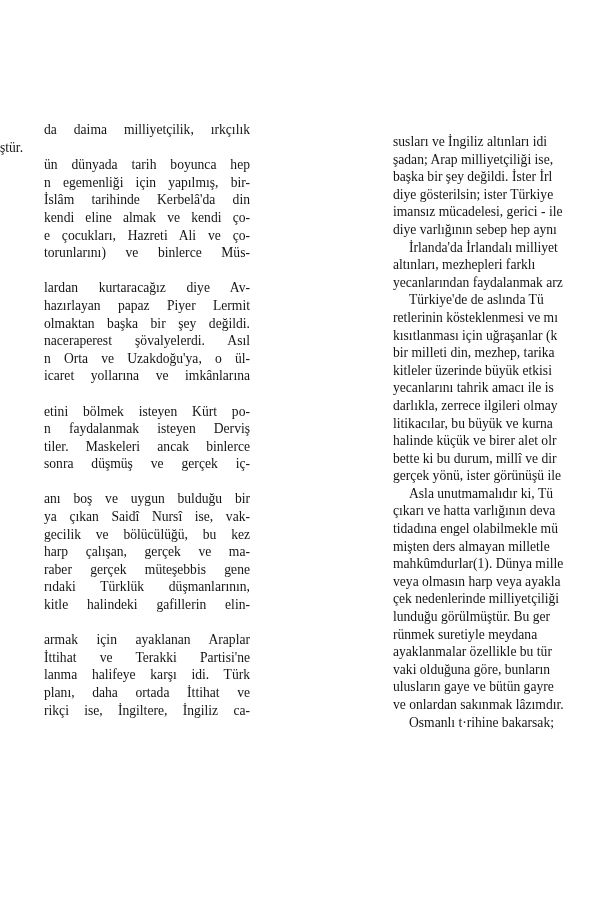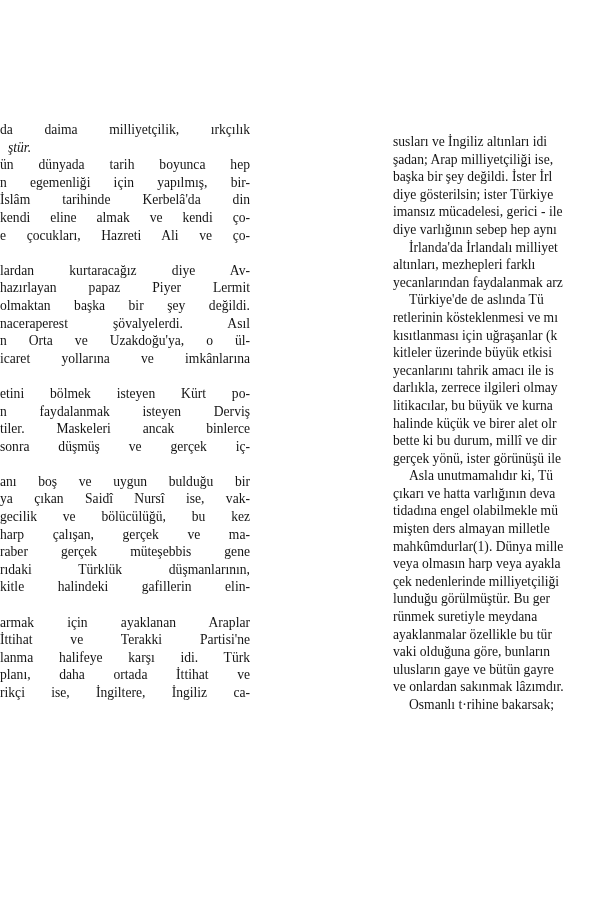--- a/index.html
+++ b/index.html
@@ -11,40 +11,41 @@
     font-size: 13.6px;
     color: #141414;
     line-height: 17.6px;
     white-space: nowrap;
   }
   .left-page { left: 0; width: 250px; overflow: hidden; }
   .right-page { left: 393px; width: 207px; overflow: hidden; }
   .line { height: 17.6px; display: block; }
   .justify { text-align: justify; text-align-last: justify; }
   .left-page .line { text-align: right; }
-  .left-page .line.justify { text-align: justify; text-align-last: justify; }
+  .left-page .line.justify { text-align: justify; text-align-last: justify; padding-left: 44px; }
   .indent { padding-left: 16px; }
   .gap { height: 17.6px; }
   .speck {
     position: absolute; left: 231px; top: 567px;
     width: 2px; height: 2px; background: #888; border-radius: 50%;
   }
 </style>
 </head>
 <body>
 
 <div class="page left-page" style="top:121px;">
   <div id="left-lines">
       <span class="line justify">da daima milliyetçilik, ırkçılık</span>
-      <span class="line" style="text-align: left; padding-left: 8px; font-style: italic;">ştür.</span>
+      <span class="line" style="text-align: left; padding-left: 0px;">ştür.</span>
       <span class="line justify">ün dünyada tarih boyunca hep</span>
       <span class="line justify">n egemenliği için yapılmış, bir-</span>
       <span class="line justify">İslâm tarihinde Kerbelâ'da din</span>
       <span class="line justify">kendi eline almak ve kendi ço-</span>
       <span class="line justify">e çocukları, Hazreti Ali ve ço-</span>
+      <span class="line justify">torunlarını) ve binlerce Müs-</span>
       <span class="line gap"></span>
       <span class="line justify">lardan kurtaracağız diye Av-</span>
       <span class="line justify">hazırlayan papaz Piyer Lermit</span>
       <span class="line justify">olmaktan başka bir şey değildi.</span>
       <span class="line justify">naceraperest şövalyelerdi. Asıl</span>
       <span class="line justify">n Orta ve Uzakdoğu'ya, o ül-</span>
       <span class="line justify">icaret yollarına ve imkânlarına</span>
       <span class="line gap"></span>
       <span class="line justify">etini bölmek isteyen Kürt po-</span>
       <span class="line justify">n faydalanmak isteyen Derviş</span>
@@ -76,20 +77,21 @@
       <span class="line">başka bir şey değildi. İster İrl</span>
       <span class="line">diye gösterilsin; ister Türkiye</span>
       <span class="line">imansız mücadelesi, gerici - ile</span>
       <span class="line">diye varlığının sebep hep aynı</span>
       <span class="line indent">İrlanda'da İrlandalı milliyet</span>
       <span class="line">altınları, mezhepleri farklı</span>
       <span class="line">yecanlarından faydalanmak arz</span>
       <span class="line indent">Türkiye'de de aslında Tü</span>
       <span class="line">retlerinin köstek­lenmesi ve mı</span>
       <span class="line">kısıtlanması için uğraşanlar (k</span>
+      <span class="line">bir milleti din, mezhep, tarika</span>
       <span class="line">kitleler üzerinde büyük etkisi</span>
       <span class="line">yecanlarını tahrik amacı ile is</span>
       <span class="line">darlıkla, zerrece ilgileri olmay</span>
       <span class="line">litikacılar, bu büyük ve kurna</span>
       <span class="line">halinde küçük ve birer alet olr</span>
       <span class="line">bette ki bu durum, millî ve dir</span>
       <span class="line">gerçek yönü, ister görünüşü ile</span>
       <span class="line indent">Asla unutmamalıdır ki, Tü</span>
       <span class="line">çıkarı ve hatta varlığının deva</span>
       <span class="line">tidadına engel olabilmekle mü</span>

